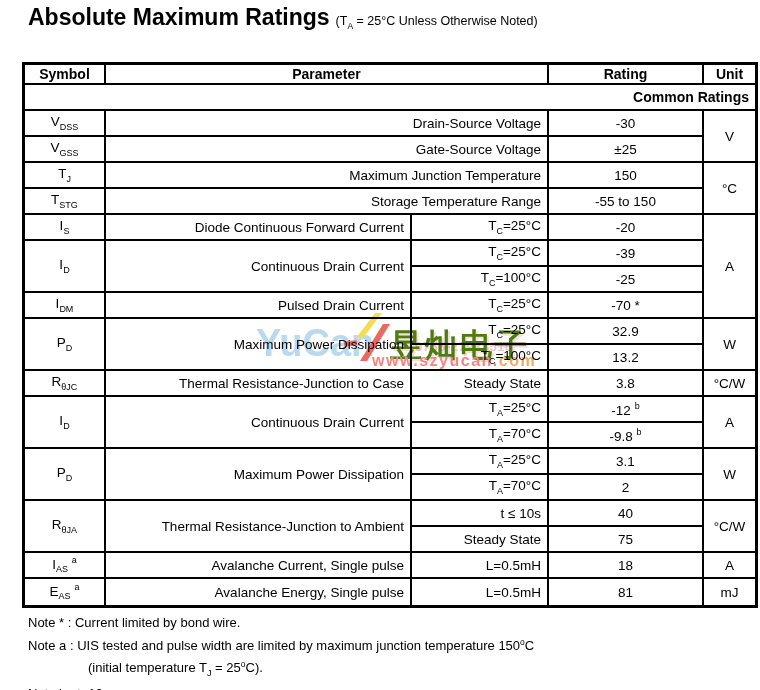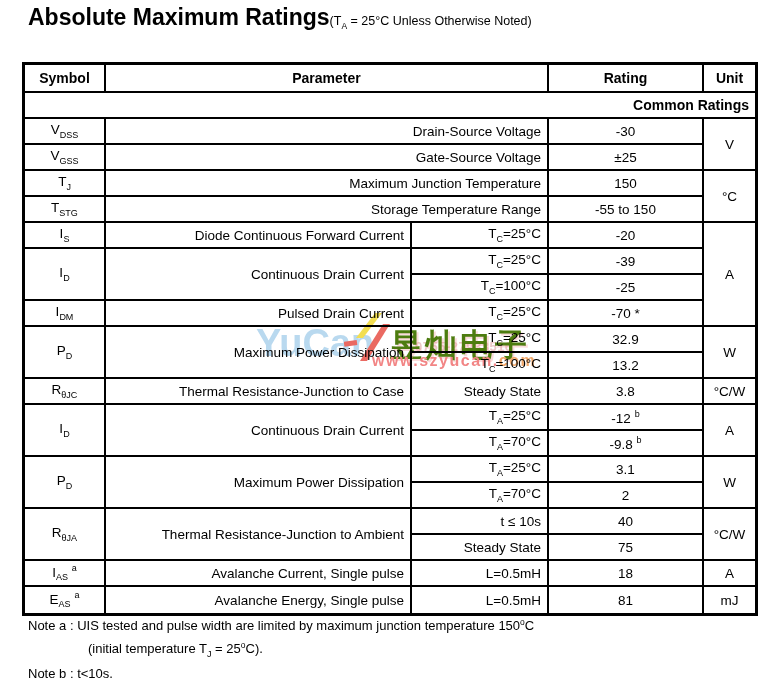--- a/index.html
+++ b/index.html
@@ -2,38 +2,38 @@
 <html><head>
 <meta charset="utf-8">
 <style>
   html,body{margin:0;padding:0;background:#fff;}
   body{font-family:"Liberation Sans","DejaVu Sans",sans-serif;color:#000;}
   .page{position:relative;width:760px;height:690px;background:#fff;overflow:hidden;}
 
   
   .title-row{position:absolute;left:28px;top:4px;display:flex;align-items:baseline;white-space:nowrap;}
   .title{font-size:23px;font-weight:bold;margin:0;}
-  .title-note{font-size:12.5px;}
+  .title-note{font-size:12.5px;margin-left:6px;}
   .title-note sub{font-size:8.5px;}
 
   
   .watermark{position:absolute;left:0;top:0;width:760px;height:690px;z-index:0;pointer-events:none;}
   .wm-phone{position:absolute;left:415px;top:316px;font-size:13px;letter-spacing:.5px;font-weight:bold;margin-top:23px;}
   .wm-latin{position:absolute;left:256px;top:322px;font-size:38px;font-weight:bold;letter-spacing:0;}
   .wm-bolt{position:absolute;left:344px;top:313px;}
   .wm-cn{position:absolute;left:390px;top:324px;font-size:32px;font-weight:bold;letter-spacing:3px;
          text-shadow:2px 2px 0 rgba(242,160,160,.38);}
   .wm-url{position:absolute;left:372px;top:352px;font-size:16px;font-weight:bold;letter-spacing:1.5px;}
 
   
   table.amr{position:absolute;left:22px;top:62px;width:730px;z-index:1;
             border:3px solid #000;border-collapse:separate;border-spacing:0;
             table-layout:fixed;background:transparent;box-sizing:border-box;}
   table.amr tr{height:26px;}
-  table.amr thead tr.head{height:28px;}
+  table.amr thead tr.head{height:20px;}
   table.amr th,table.amr td{border-right:2px solid #000;border-bottom:2px solid #000;
             padding:0 6px;font-size:13.5px;vertical-align:middle;box-sizing:border-box;background:transparent;}
   table.amr th{font-size:14px;font-weight:bold;text-align:center;padding:0 3px;}
   tr.section td{font-weight:bold;font-size:14px;text-align:right;border-right:none;}
   .c-sym,.c-rate,.c-unit{text-align:center;padding:0 2px;}
   .c-param,.c-cond{text-align:right;}
   .c-unit{border-right:none !important;}
   tbody tr:last-child td{border-bottom:none;}
   table.amr sub{font-size:9px;}
   table.amr sup{font-size:9px;}
@@ -193,18 +193,19 @@
           <td class="c-sym">E<sub>AS</sub> <sup>a</sup></td>
           <td class="c-param">Avalanche Energy, Single pulse</td>
           <td class="c-cond">L=0.5mH</td>
           <td class="c-rate">81</td>
           <td class="c-unit">mJ</td>
         </tr>
       </tbody>
   </table>
 
   <div class="notes">
+    <div class="note">Note * : Current limited by bond wire.</div>
     <div class="note">Note a : UIS tested and pulse width are limited by maximum junction temperature 150<sup>o</sup>C</div>
     <div class="note note-indent">(initial temperature T<sub>J</sub> = 25<sup>o</sup>C).</div>
     <div class="note">Note b : t&lt;10s.</div>
   </div>
 
 </div>
 
 </body></html>

